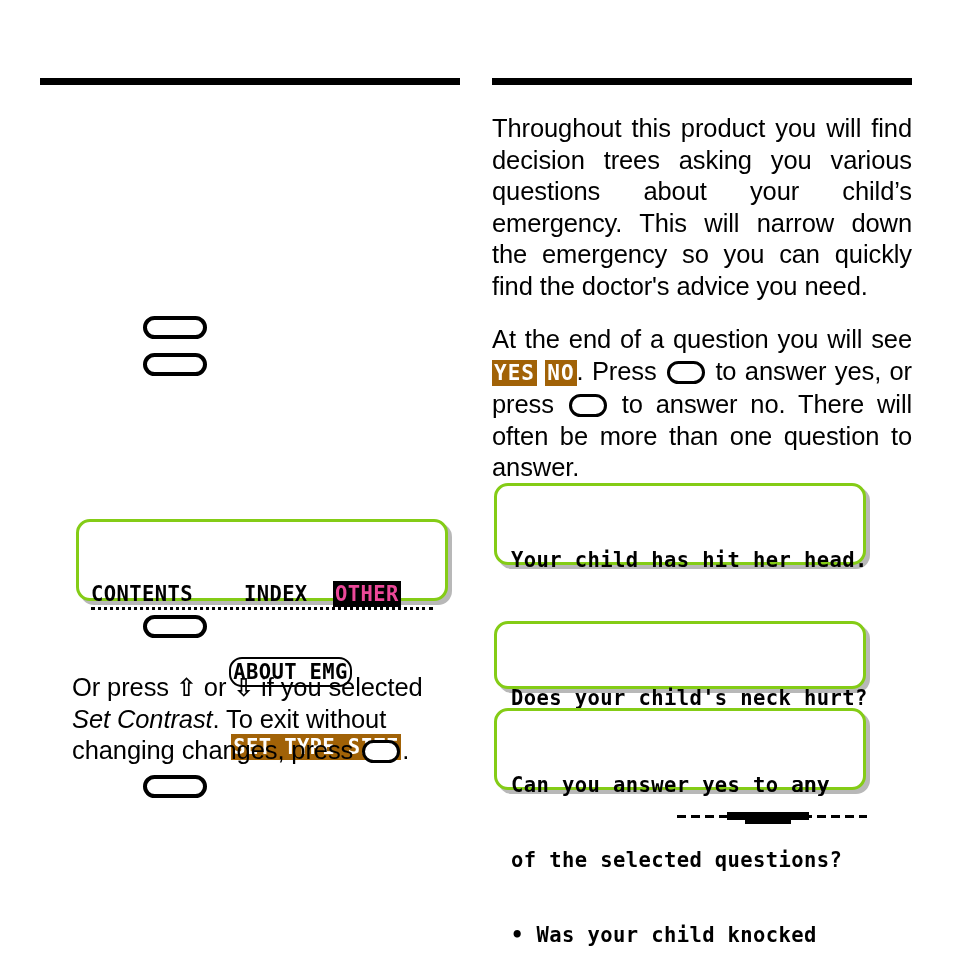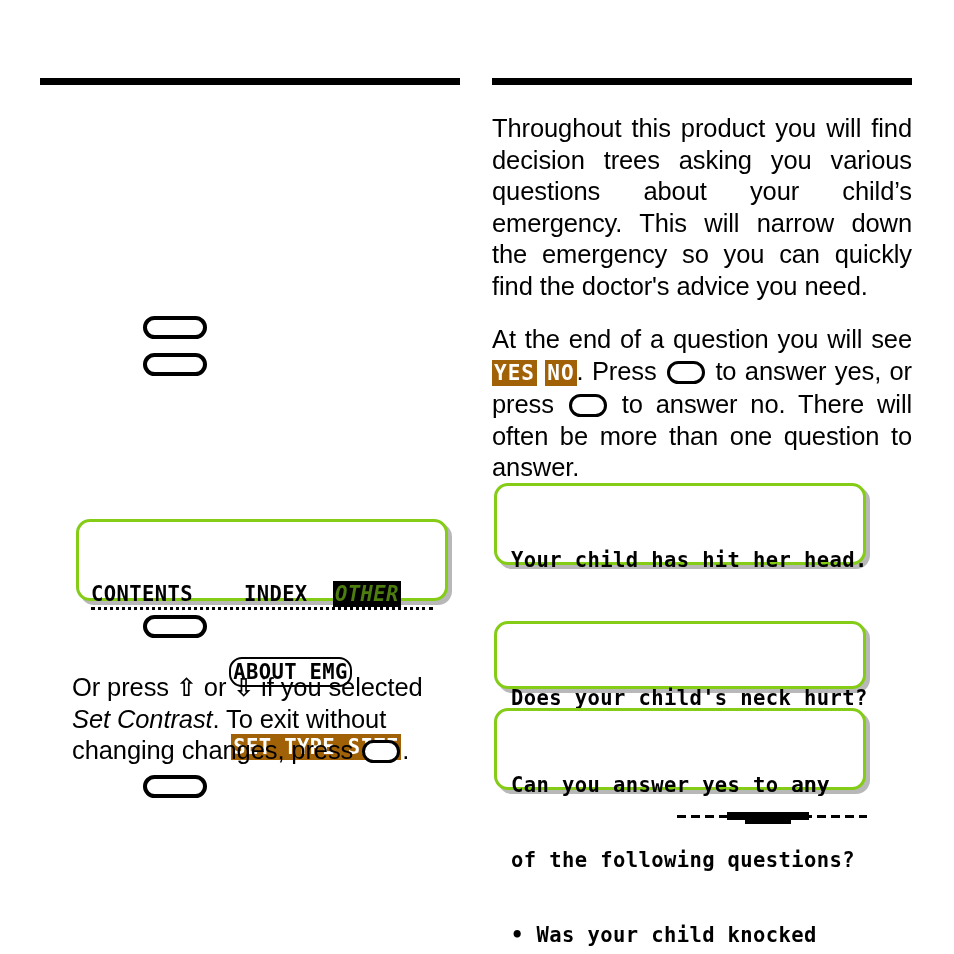--- a/index.html
+++ b/index.html
@@ -107,23 +107,22 @@
   .emph { font-weight: 400; }
 
   
   .menubar {
     display: block;
     border-bottom: 3px dotted #000000;
     height: 25px;
   }
   .menuitem-hl {
     background: #000000;
-    color: #4d7c0f;
+    color: #ec4899;
     padding: 1px 2px;
-    font-style: italic;
   }
   .menurow {
     display: block;
     height: 25px;
   }
   .menurow .boxed {
     outline: 2px solid #000000;
     padding: 1px 2px;
     border-radius: 11px;
   }
@@ -233,18 +232,18 @@
         <span class="track"></span>
         <span class="thumb"></span>
         <span class="thumb2"></span>
       </span>
     </div>
   </div>
 
   <div class="lcd" style="left:494px; top:708px; width:372px; height:82px;">
     <div class="lcd-inner">
       <span class="lcd-line"><span>Can you answer yes to </span><span class="emph" style="text-shadow:0.6px 0 0 #000, -0.6px 0 0 #000;">any</span></span>
-      <span class="lcd-line">of the following questions?</span>
+      <span class="lcd-line">of the selected questions?</span>
       <span class="lcd-line">• Was your child knocked</span>
     </div>
   </div>
 
 </div>
 
 </body></html>

